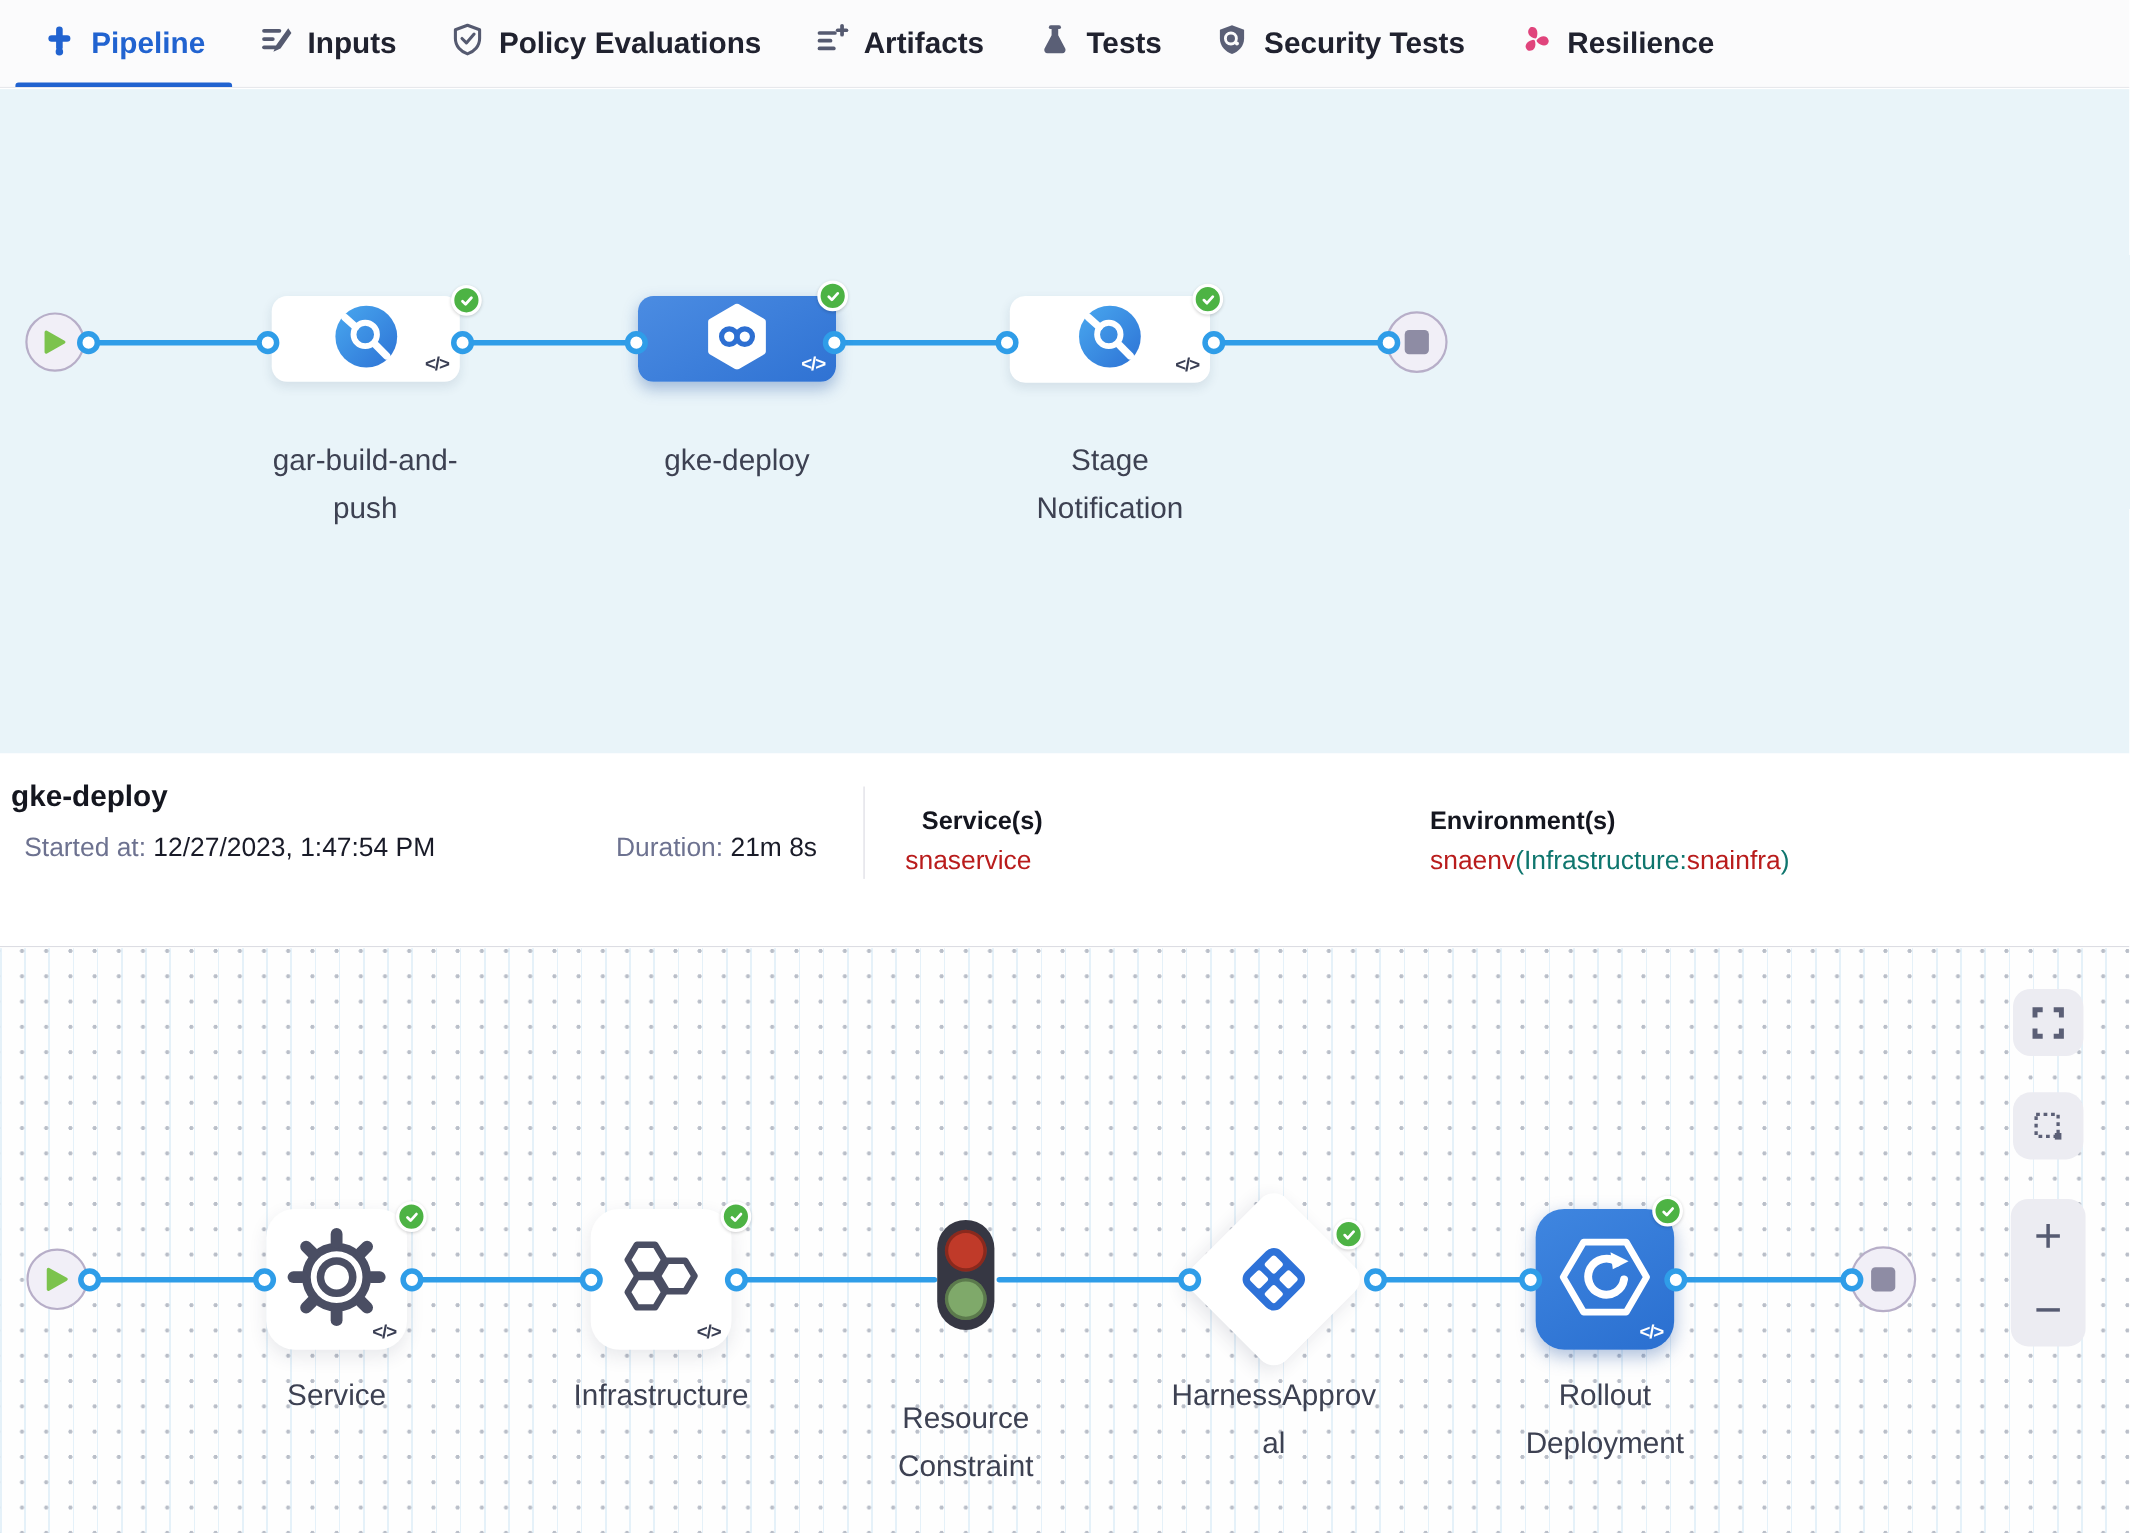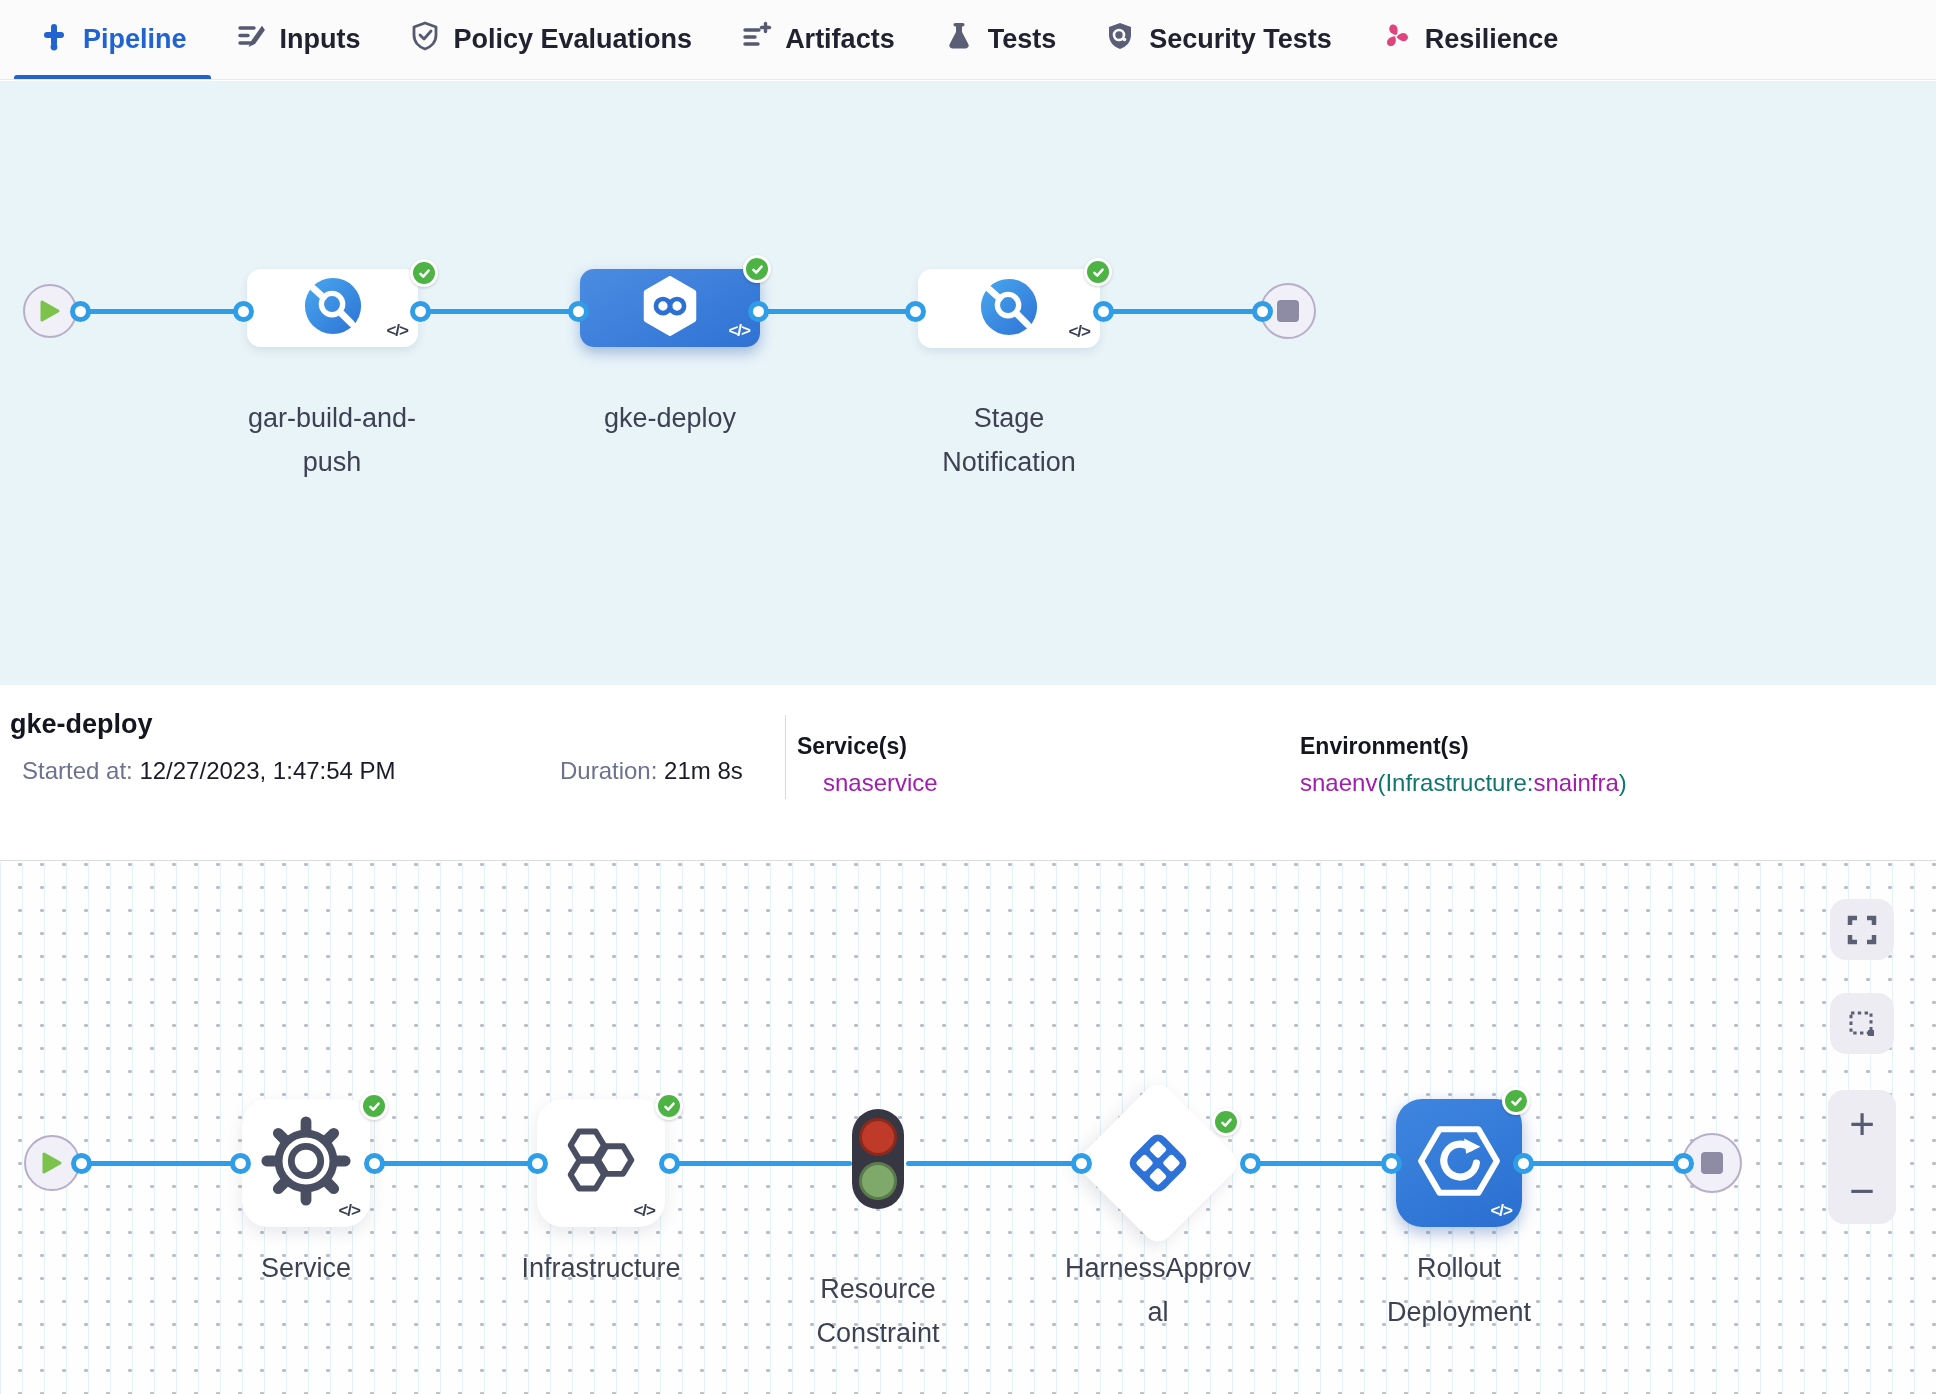--- a/index.html
+++ b/index.html
@@ -48,21 +48,21 @@
 
   
   .info-bar { position:absolute; left:0; top:685px; width:1936px; height:176px;
               background:#fff; border-bottom:1px solid #dcdde3; }
   .info-title { position:absolute; left:10px; top:24px; font-size:27px; font-weight:700; color:#14161f; }
   .meta { position:absolute; top:72px; font-size:24px; color:#6d7290;margin-left:12px; }
   .meta b { font-weight:400; color:#191b28; }
   .vdivider { position:absolute; left:785px; top:30px; height:84px; width:1px; background:#d9dae1; }
   .kv-label { position:absolute; top:48px; font-size:23px; font-weight:700; color:#14161f; }
   .kv-value { position:absolute; top:84px; font-size:24px; }
-  .link { color:#a21caf; cursor:pointer; }
+  .link { color:#b91c1c; cursor:pointer; }
   .dim  { color:#0f766e; }
 
   
   .exec-canvas { position:absolute; left:0; top:862px; width:1936px; height:532px; overflow:hidden;
     background-color:#fefefe;
     background-image:
       radial-gradient(circle, #b9bec8 1.7px, transparent 2px),
       repeating-linear-gradient(to right, rgba(140,195,230,0.22) 0 1.5px, transparent 1.5px 22px);
     background-size:22px 23px, auto;
     background-position:9px 14px, 0 0; }
@@ -285,21 +285,21 @@
     <div class="meta" style="left:10px;">
       <span>Started at:</span>
       <b>12/27/2023, 1:47:54 PM</b>
     </div>
     <div class="meta" style="left:548px;">
       <span>Duration:</span>
       <b>21m 8s</b>
     </div>
     <div class="vdivider"></div>
 
-    <div class="kv-label" style="left:797px;">Service(s)</div>
+    <div class="kv-label" style="left:838px;">Service(s)</div>
     <div class="kv-value" style="left:823px;">
       <span class="link">snaservice</span>
     </div>
 
     <div class="kv-label" style="left:1300px;">Environment(s)</div>
     <div class="kv-value" style="left:1300px;">
       <span class="link">snaenv</span><span class="dim">(Infrastructure:</span><span class="link">snainfra</span><span class="dim">)</span>
     </div>
   </section>
 

